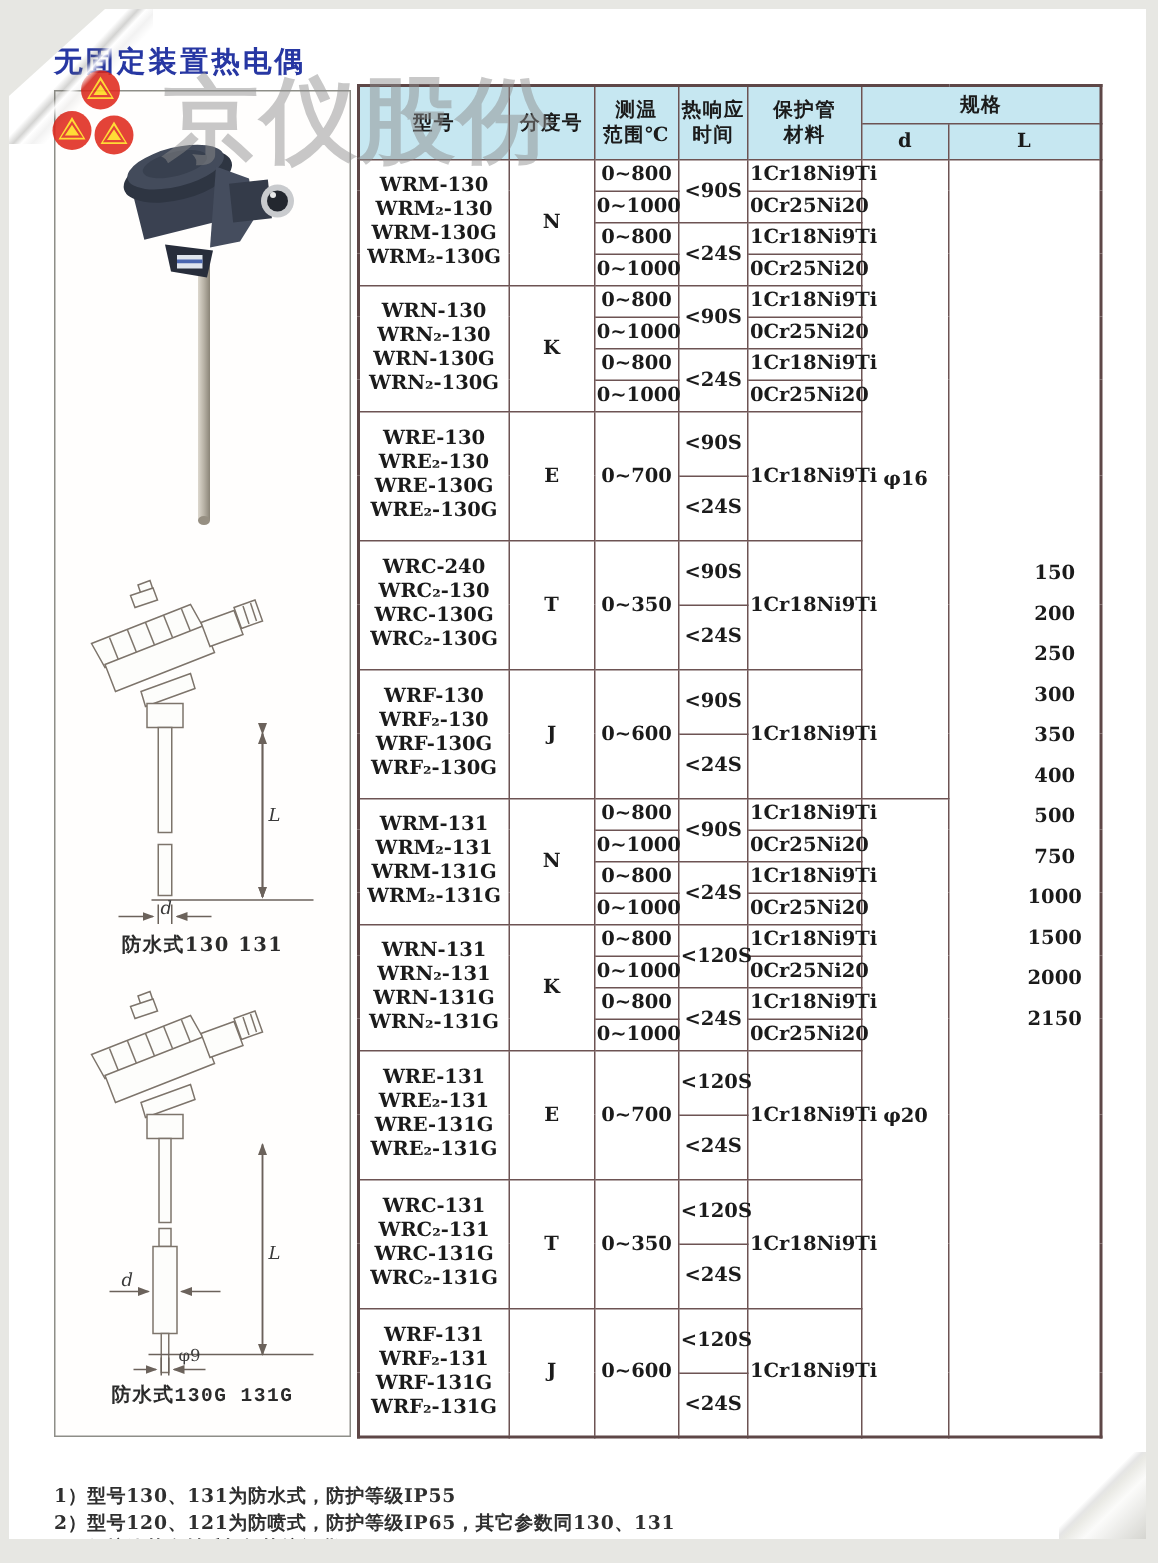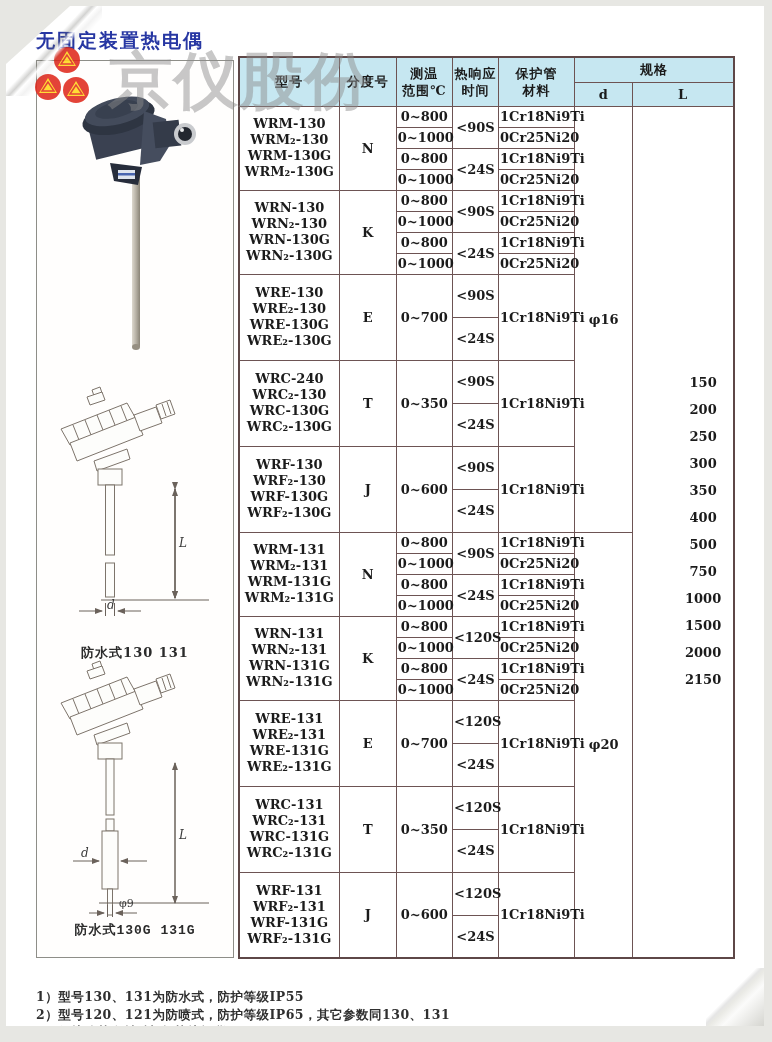--- a/index.html
+++ b/index.html
@@ -38,21 +38,21 @@
   }
   .figure-panel svg{display:block;}
   .photo{position:absolute;left:11px;top:6px;}
   .drawing1{position:absolute;left:2px;top:322px;}
   .drawing2{position:absolute;left:2px;top:596px;}
   .fig-caption{
     position:absolute;width:100%;text-align:center;
     font-family:"DejaVu Serif","Liberation Serif",serif;
     font-size:13px;font-weight:700;color:#2b2b2b;letter-spacing:1px;
   }
-  .cap1{top:583px;}
+  .cap1{top:560px;}
   .cap2{top:860px;font-family:Liberation Mono, monospace;}
   
   .spec-table{
     position:absolute;left:232px;top:50px;z-index:2;
     border-collapse:collapse;table-layout:fixed;width:497px;
     font-family:"DejaVu Serif","Liberation Serif",serif;color:#1b1b1b;
     border:2px solid #5e4747;
   }
   .spec-table th,.spec-table td{
     border:1px solid #6d5353;text-align:center;vertical-align:middle;padding:0 1px;

